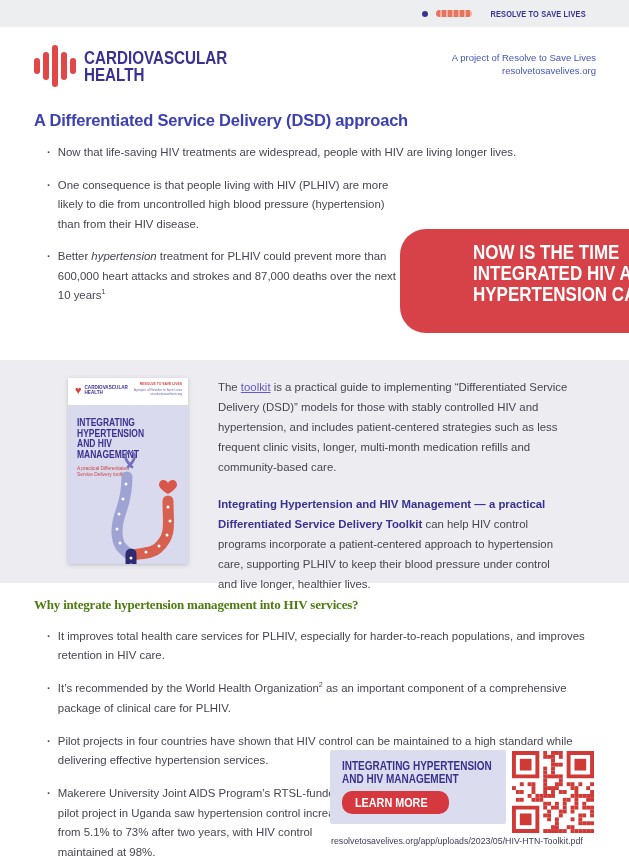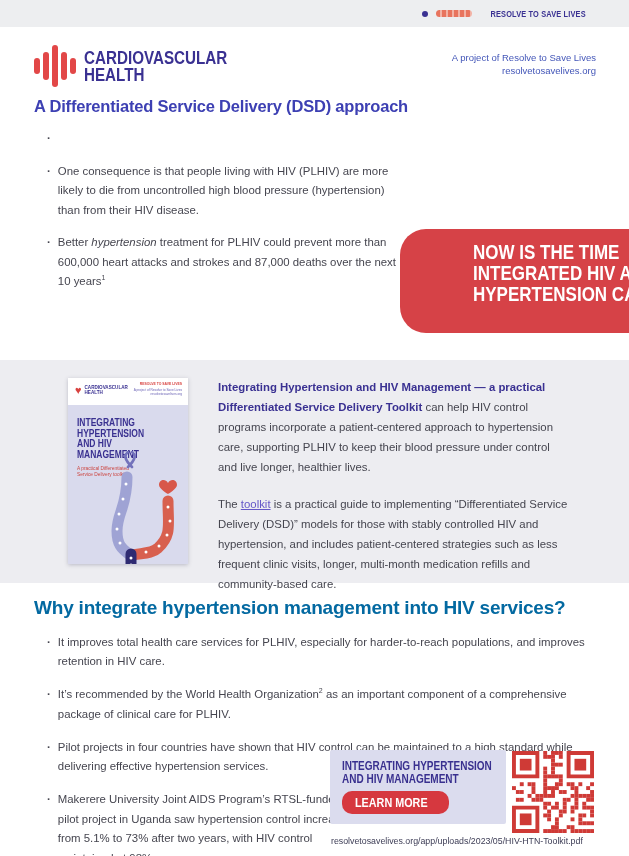--- a/index.html
+++ b/index.html
@@ -26,21 +26,21 @@
   .logo-bars span:nth-child(3){height:42px;} .logo-bars span:nth-child(4){height:28px;}
   .logo-bars span:nth-child(5){height:16px;}
   .logo-text { font-weight:bold; font-size:19px; line-height:17px; color:#3a3192; }
   .logo-text .cond { transform:scaleX(.8); }
   .project { text-align:right; font-size:9.5px; line-height:13px; color:#4356b8; padding-top:7px; }
 
   
   .intro { padding:0 34px; }
   .page-title { margin-top:25px; font-weight:bold; font-size:24px; color:#392f8d; }
   .page-title .cond { transform:scaleX(.8); letter-spacing:-.2px; }
-  .page-subtitle { margin-top:9px; font-weight:bold; font-size:16.5px; color:#3d40b3; letter-spacing:-.2px; }
+  .page-subtitle { margin-top:23px; font-weight:bold; font-size:16.5px; color:#3d40b3; letter-spacing:-.2px; }
   ul.bullets { list-style:none; margin-left:13px; }
   ul.bullets li { display:flex; gap:7px; font-size:11.4px; line-height:19.5px; margin-top:13px; }
   ul.bullets li .bdot { font-weight:bold; color:#45454f; }
   .intro ul.bullets { margin-top:4px; }
   .intro li.w-full { width:545px; }
   .intro li.w-narrow { width:352px; }
 
   
   .callout { position:absolute; left:400px; top:229px; width:229px; height:104px;
     background:#d64247; border-radius:26px 0 0 26px; color:#fff; padding:13px 0 0 28px; }
@@ -64,21 +64,21 @@
   .cover-sub { margin-top:6px; font-size:4.8px; line-height:6px; color:#cc4540; width:60px; }
   .cover-art { position:absolute; left:42px; top:46px; }
 
   .band-text { position:absolute; left:218px; top:17px; width:352px; font-size:11.4px; line-height:20px; }
   .band-text p + p { margin-top:17px; }
   .band-text .lead { font-weight:bold; color:#3a3192; }
   .band-text a.tk { color:#6457c8; text-decoration:underline; }
 
   
   .why { position:absolute; left:0; top:597px; width:629px; padding:0 30px 0 34px; }
-  .why-heading { font-weight:bold; font-size:19px; color:#0369a1; letter-spacing:-.2px; }
+  .why-heading { font-weight:bold; font-size:13px; color:#4d7c0f; letter-spacing:-.2px;font-family:Liberation Serif, serif; }
   .why ul.bullets li { width:563px; margin-top:13.5px; }
   .why ul.bullets li.short { width:302px; }
 
   sup { font-size:7px; vertical-align:super; line-height:0; }
 
   
   .promo { position:absolute; left:330px; top:750px; width:176px; height:74px; background:#dbdcee; border-radius:2px; padding:10px 12px; }
   .promo-title div { font-weight:bold; font-size:12.5px; line-height:13px; color:#39308f; }
   .promo-title .cond { transform:scaleX(.8); }
   .learn-btn { position:absolute; left:12px; bottom:10px; background:#d6383f; color:#fff; border:none;
@@ -114,20 +114,21 @@
     <div>A project of Resolve to Save Lives</div>
     <div>resolvetosavelives.org</div>
   </div>
 </div>
 
 <div class="intro">
   <h2 class="page-subtitle">A Differentiated Service Delivery (DSD) approach</h2>
   <ul class="bullets">
     <li class="w-full">
       <span class="bdot">·</span>
+      <span>Now that life-saving HIV treatments are widespread, people with HIV are living longer lives.</span>
     </li>
     <li class="w-narrow">
       <span class="bdot">·</span>
       <span>One consequence is that people living with HIV (PLHIV) are more likely to die from uncontrolled high blood pressure (hypertension) than from their HIV disease.</span>
     </li>
     <li class="w-narrow">
       <span class="bdot">·</span>
       <span><span>Better </span><em>hypertension</em><span> treatment for PLHIV could prevent more than 600,000 heart attacks and strokes and 87,000 deaths over the next 10 years</span><sup>1</sup></span>
     </li>
   </ul>
@@ -188,22 +189,22 @@
             <circle cx="57" cy="84" r="1.5"></circle>
           <circle cx="49" cy="95" r="1.5"></circle>
             <circle cx="36" cy="101" r="1.5"></circle>
           <circle cx="21" cy="107" r="1.5"></circle>
             <circle cx="21" cy="114" r="1.5"></circle>
         </g>
       </svg>
     </div>
   </div>
   <div class="band-text">
+    <p><span>The </span><a href="#" class="tk">toolkit</a><span> is a practical guide to implementing “Differentiated Service Delivery (DSD)” models for those with stably controlled HIV and hypertension, and includes patient-centered strategies such as less frequent clinic visits, longer, multi-month medication refills and community-based care.</span></p>
     <p><span class="lead">Integrating Hypertension and HIV Management — a practical Differentiated Service Delivery Toolkit</span><span> can help HIV control programs incorporate a patient-centered approach to hypertension care, supporting PLHIV to keep their blood pressure under control and live longer, healthier lives.</span></p>
-    <p><span>The </span><a href="#" class="tk">toolkit</a><span> is a practical guide to implementing “Differentiated Service Delivery (DSD)” models for those with stably controlled HIV and hypertension, and includes patient-centered strategies such as less frequent clinic visits, longer, multi-month medication refills and community-based care.</span></p>
   </div>
 </div>
 
 <div class="why">
   <div class="why-heading">Why integrate hypertension management into HIV services?</div>
   <ul class="bullets">
     <li>
       <span class="bdot">·</span>
       <span>It improves total health care services for PLHIV, especially for harder-to-reach populations, and improves retention in HIV care.</span>
     </li>

